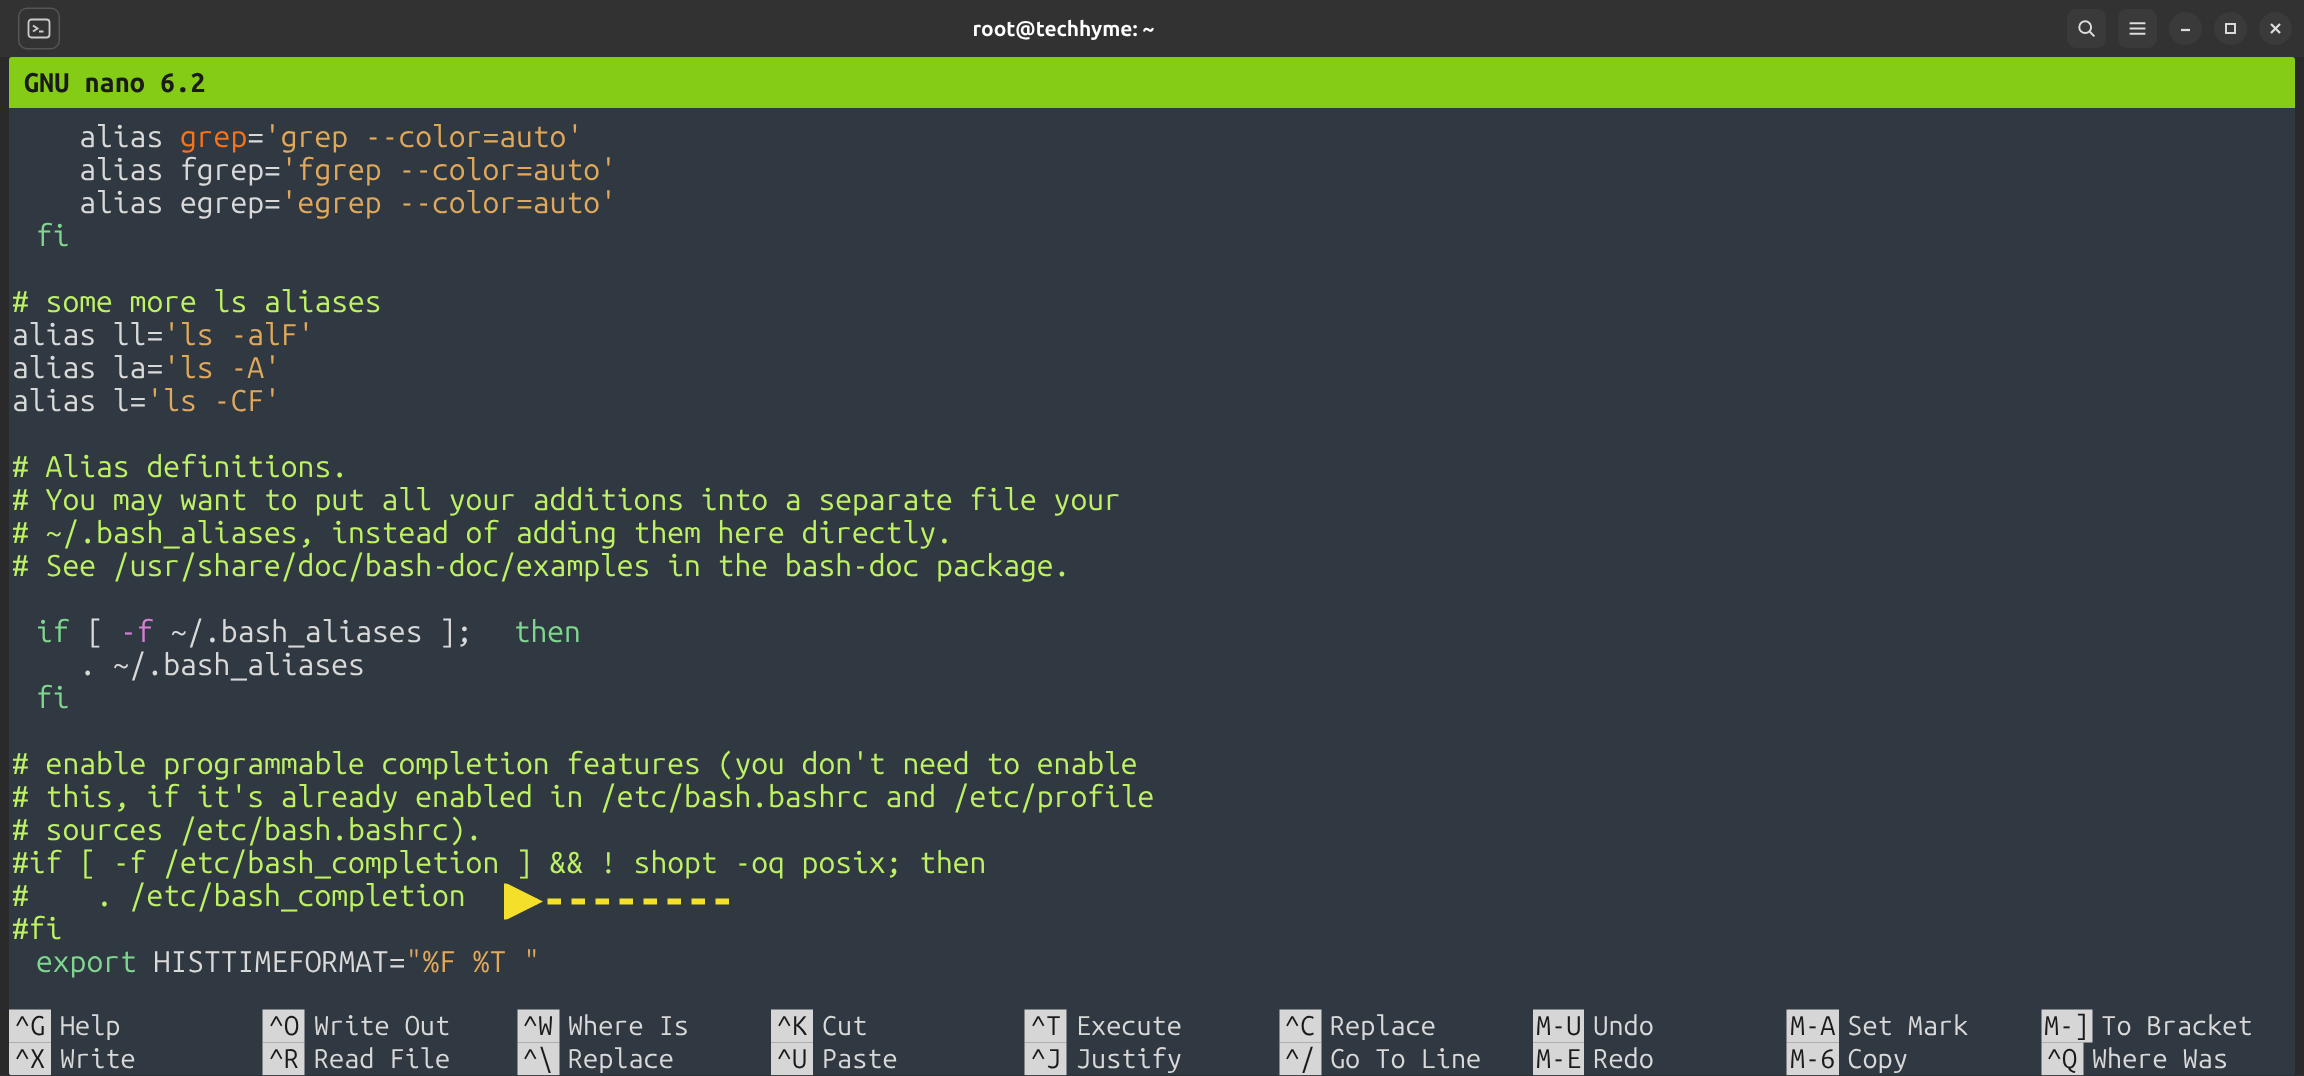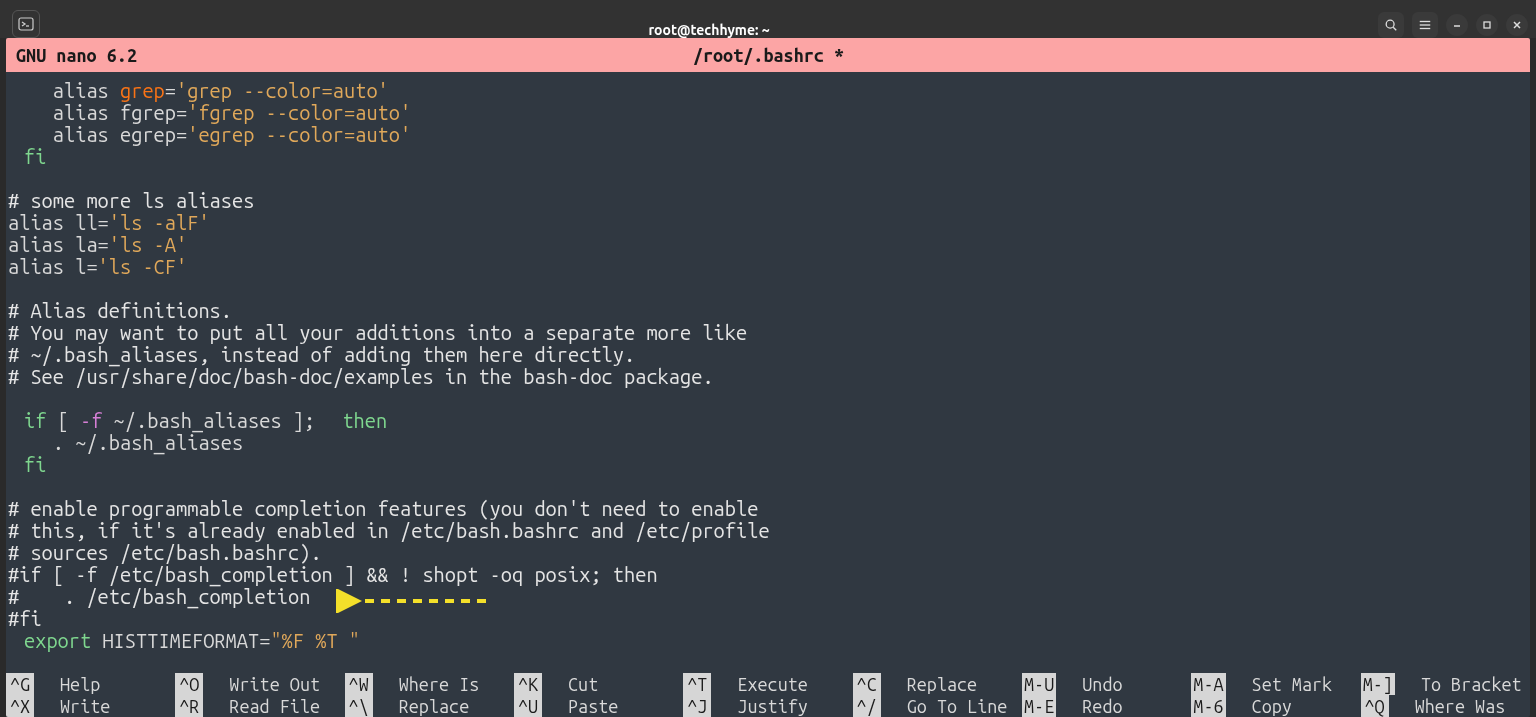--- a/index.html
+++ b/index.html
@@ -9,21 +9,21 @@
     background: #2a2a2a;
     font-family: 'Ubuntu Mono', 'DejaVu Sans Mono', monospace;
     overflow: hidden;
     color: #e0e0e0;
   }
   
   .titlebar {
     height: 38px;
     background: #323232;
     display: flex;
-    align-items: flex-end;
+    align-items: center;
     padding: 0 8px;
     color: #fff;
   }
   .titlebar .app-icon {
     width: 28px; height: 28px;
     border: 1px solid #555;
     border-radius: 6px;
     display: flex; align-items: center; justify-content: center;
     margin-left: 4px;
     font-size: 15px;
@@ -63,21 +63,21 @@
   .nano {
     height: calc(100% - 38px);
     background: #303841;
     display: flex;
     flex-direction: column;
     margin: 0 6px 4px 6px;
     border-radius: 2px;
     overflow: hidden;
   }
   .nano-header {
-    background: #fca5a5;
+    background: #84cc16;
     color: #1a1a1a;
     font-weight: bold;
     font-size: 18px;
     height: 22px;
     display: flex;
     align-items: center;
     padding: 17px 10px;
     font-family: 'Ubuntu Mono', monospace;
   }
   .nano-header .hdr-left { }
@@ -87,21 +87,21 @@
   .editor {
     flex: 1;
     font-family: 'Ubuntu Mono', monospace;
     font-size: 20px;
     line-height: 22px;
     padding: 8px 2px 0 2px;
     white-space: pre;
     color: #d9d9d9;
     position: relative;
   }
-  .c-cmt { color: #e5e5e5; }     
+  .c-cmt { color: #bef264; }     
   .c-grn { color: #7fd78f; margin-left: 16px; }     
   .c-ora { color: #e0a85a; }     
   .c-mag { color: #d67fd6; }     
   .c-blu { color: #f97316; }
 
   
   .arrow {
     position: absolute;
     left: 330px;
     bottom: 60px;
@@ -117,21 +117,21 @@
   .shortcuts .row { display:flex; }
   .sc { display:flex; flex:1; }
   .sc .key {
     background: #d6d6d6;
     color: #1a1a1a;
     padding: 0 2px;
     min-width: 28px;
     text-align:center;
     font-weight: normal;
   }
-  .sc .lbl { padding-left: 6px; margin-left: 20px; }
+  .sc .lbl { padding-left: 6px; }
 </style>
 </head>
 <body>
 
 <div class="titlebar">
   <div class="app-icon">
     <svg width="16" height="16" viewBox="0 0 16 16">
         <rect x="1" y="2" width="14" height="12" rx="2" fill="none" stroke="#ccc" stroke-width="1.2"></rect>
         <path d="M4 6 L7 8 L4 10" fill="none" stroke="#ccc" stroke-width="1.3"></path>
         <line x1="8" y1="10" x2="11" y2="10" stroke="#ccc" stroke-width="1.3"></line>
@@ -167,36 +167,35 @@
           <line x1="2" y1="2" x2="8" y2="8" stroke="#ddd" stroke-width="1.5"></line>
           <line x1="8" y1="2" x2="2" y2="8" stroke="#ddd" stroke-width="1.5"></line>
         </svg>
     </div>
   </div>
 </div>
 
 <div class="nano">
   <div class="nano-header">
     <span class="hdr-left">  GNU nano 6.2</span>
-    <span class="hdr-center">/root/.bashrc *</span>
     <span class="hdr-right"></span>
   </div>
 
   <div class="editor"><span><span>    alias </span><span class="c-blu">grep</span><span>=</span><span class="c-ora">'grep --color=auto'</span></span>
 <span><span>    alias fgrep=</span><span class="c-ora">'fgrep --color=auto'</span></span>
 <span><span>    alias egrep=</span><span class="c-ora">'egrep --color=auto'</span></span>
 <span class="c-grn">fi</span>
 
 <span class="c-cmt"># some more ls aliases</span>
 <span><span>alias ll=</span><span class="c-ora">'ls -alF'</span></span>
 <span><span>alias la=</span><span class="c-ora">'ls -A'</span></span>
 <span><span>alias l=</span><span class="c-ora">'ls -CF'</span></span>
 
 <span class="c-cmt"># Alias definitions.</span>
-<span class="c-cmt"># You may want to put all your additions into a separate more like</span>
+<span class="c-cmt"># You may want to put all your additions into a separate file your</span>
 <span class="c-cmt"># ~/.bash_aliases, instead of adding them here directly.</span>
 <span class="c-cmt"># See /usr/share/doc/bash-doc/examples in the bash-doc package.</span>
 
 <span><span class="c-grn">if</span><span> [ </span><span class="c-mag">-f</span><span> ~/.bash_aliases ]; </span><span class="c-grn">then</span></span>
 <span>    . ~/.bash_aliases</span>
 <span class="c-grn">fi</span>
 
 <span class="c-cmt"># enable programmable completion features (you don't need to enable</span>
 <span class="c-cmt"># this, if it's already enabled in /etc/bash.bashrc and /etc/profile</span>
 <span class="c-cmt"># sources /etc/bash.bashrc).</span>

